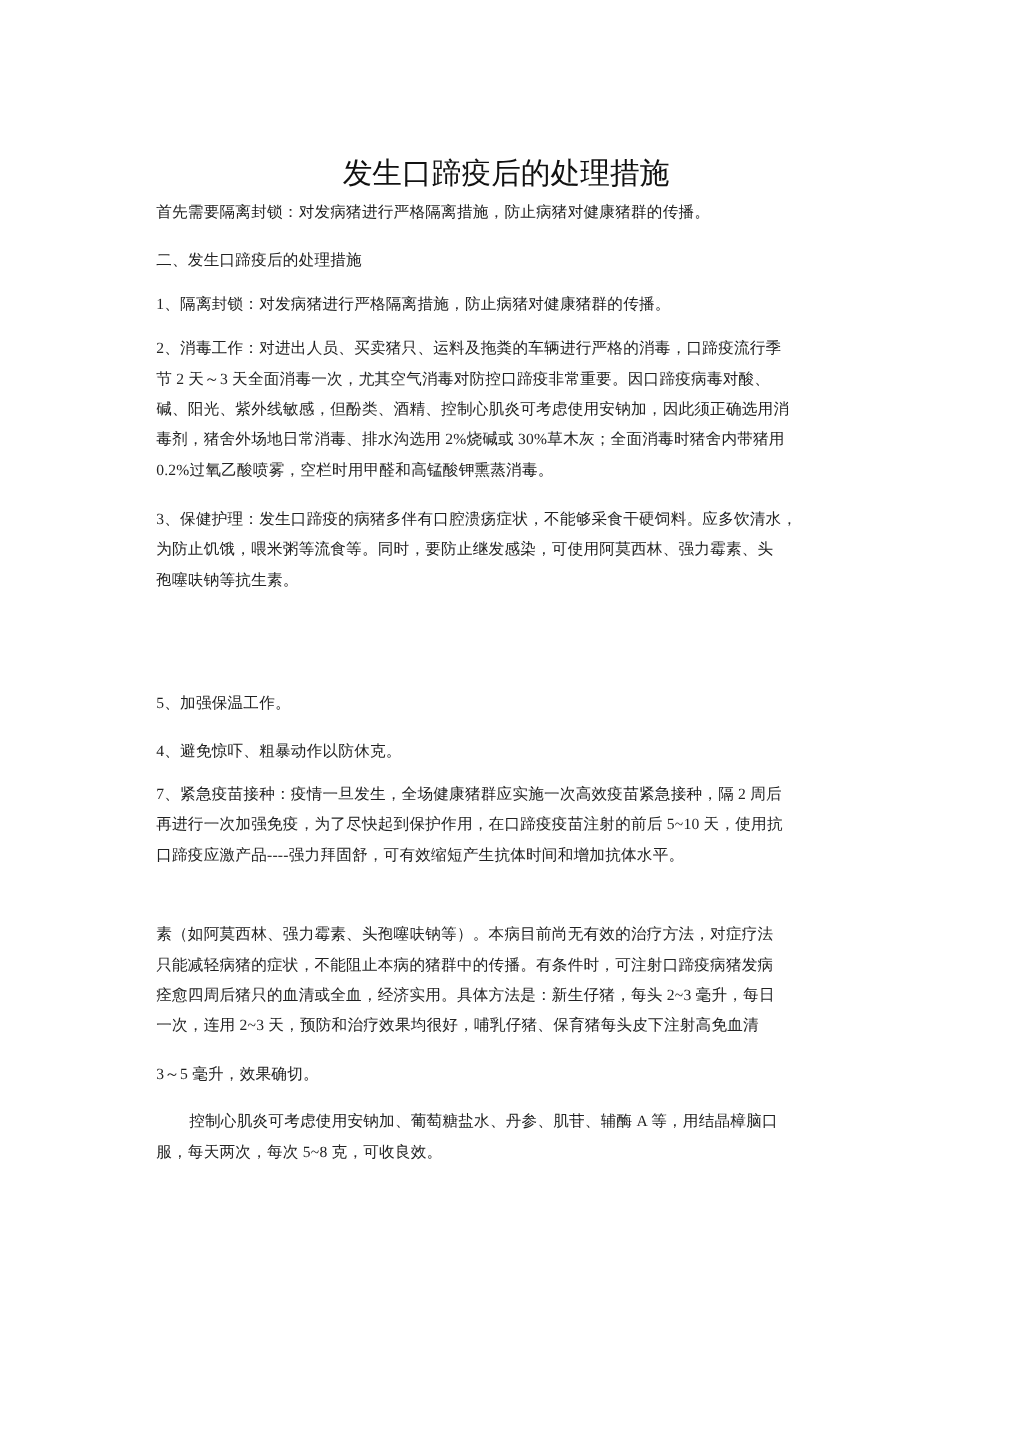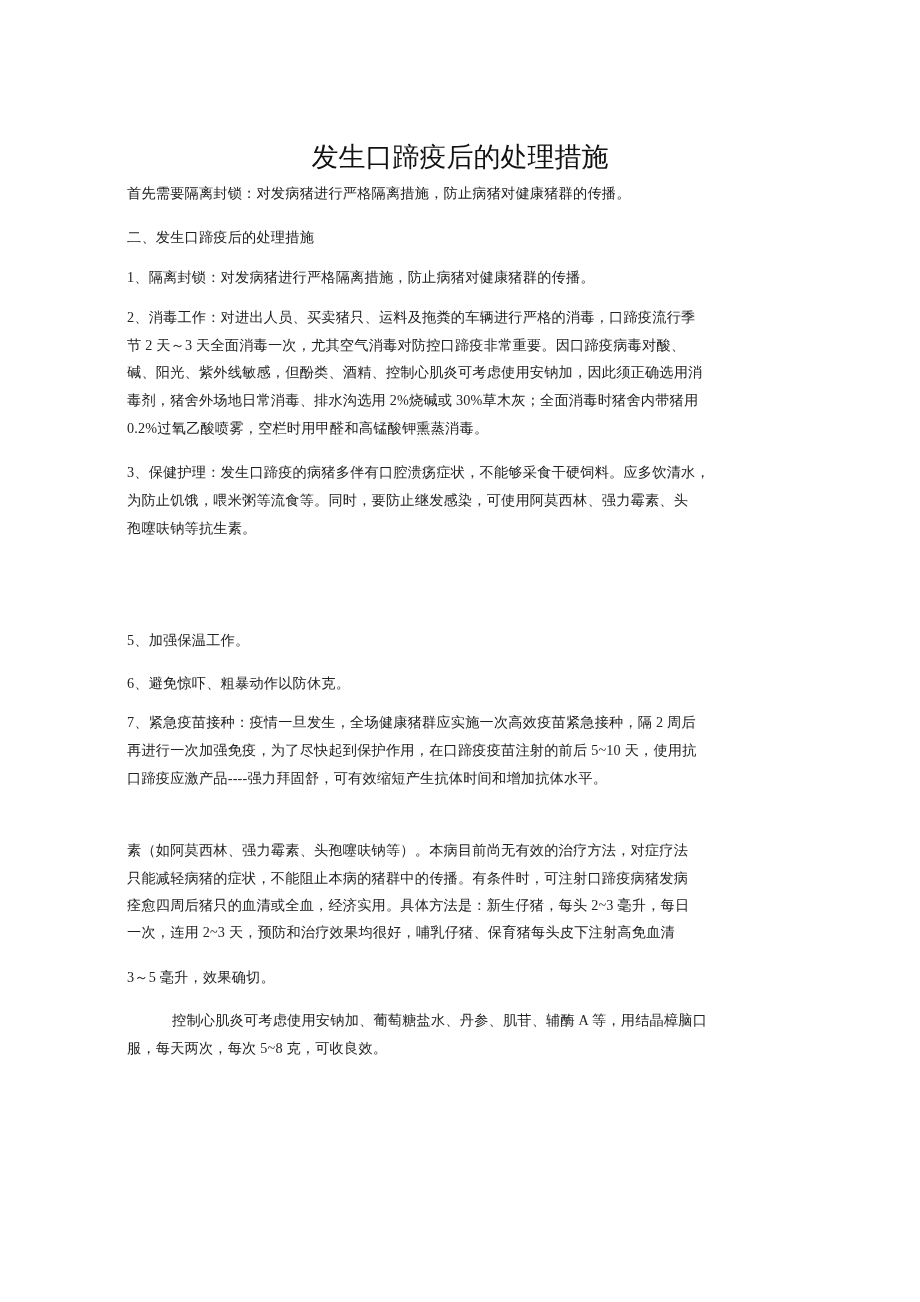--- a/index.html
+++ b/index.html
@@ -1,21 +1,21 @@
 <!DOCTYPE html>
 <html><head>
 <meta charset="utf-8">
 <style>
   html, body { margin: 0; padding: 0; background: #ffffff; }
   body { width: 920px; height: 1302px; position: relative; overflow: hidden;
          font-family: "DejaVu Serif", "Liberation Serif", serif; color: #222222; }
   .page { position: absolute; left: 0; top: 0; width: 920px; height: 1302px; background: #ffffff; font-family: Liberation Serif, serif; }
   .title { position: absolute; left: 0; width: 920px; top: 140px; text-align: center;
            font-size: 27px; line-height: 34px; color: #111111; white-space: nowrap; }
-  .ln { position: absolute; left: 127px; font-size: 14.2px; line-height: 20px;
+  .ln { position: absolute; left: 142px; font-size: 14.2px; line-height: 20px;
         white-space: nowrap; color: #222222; letter-spacing: 0.2px; }
 </style>
 </head>
 <body>
 
 <div class="page">
   <div class="title">发生口蹄疫后的处理措施</div>
 
   <div class="ln" style="top:183px">首先需要隔离封锁：对发病猪进行严格隔离措施，防止病猪对健康猪群的传播。</div>
   <div class="ln" style="top:227px">二、发生口蹄疫后的处理措施</div>
@@ -28,21 +28,21 @@
   <div class="ln" style="top:390px">毒剂，猪舍外场地日常消毒、排水沟选用 2%烧碱或 30%草木灰；全面消毒时猪舍内带猪用</div>
   <div class="ln" style="top:418px">0.2%过氧乙酸喷雾，空栏时用甲醛和高锰酸钾熏蒸消毒。</div>
 
   <div class="ln" style="top:462px">3、保健护理：发生口蹄疫的病猪多伴有口腔溃疡症状，不能够采食干硬饲料。应多饮清水，</div>
   <div class="ln" style="top:490px">为防止饥饿，喂米粥等流食等。同时，要防止继发感染，可使用阿莫西林、强力霉素、头</div>
   <div class="ln" style="top:518px">孢噻呋钠等抗生素。</div>
 
 
   <div class="ln" style="top:630px">5、加强保温工作。</div>
 
-  <div class="ln" style="top:673px">6、避免惊吓、粗暴动作以防休克。</div>
+  <div class="ln" style="top:673px">4、避免惊吓、粗暴动作以防休克。</div>
 
   <div class="ln" style="top:712px">7、紧急疫苗接种：疫情一旦发生，全场健康猪群应实施一次高效疫苗紧急接种，隔 2 周后</div>
   <div class="ln" style="top:740px">再进行一次加强免疫，为了尽快起到保护作用，在口蹄疫疫苗注射的前后 5~10 天，使用抗</div>
   <div class="ln" style="top:768px">口蹄疫应激产品----强力拜固舒，可有效缩短产生抗体时间和增加抗体水平。</div>
 
   <div class="ln" style="top:840px">素（如阿莫西林、强力霉素、头孢噻呋钠等）。本病目前尚无有效的治疗方法，对症疗法</div>
   <div class="ln" style="top:868px">只能减轻病猪的症状，不能阻止本病的猪群中的传播。有条件时，可注射口蹄疫病猪发病</div>
   <div class="ln" style="top:895px">痊愈四周后猪只的血清或全血，经济实用。具体方法是：新生仔猪，每头 2~3 毫升，每日</div>
   <div class="ln" style="top:922px">一次，连用 2~3 天，预防和治疗效果均很好，哺乳仔猪、保育猪每头皮下注射高免血清</div>
 

